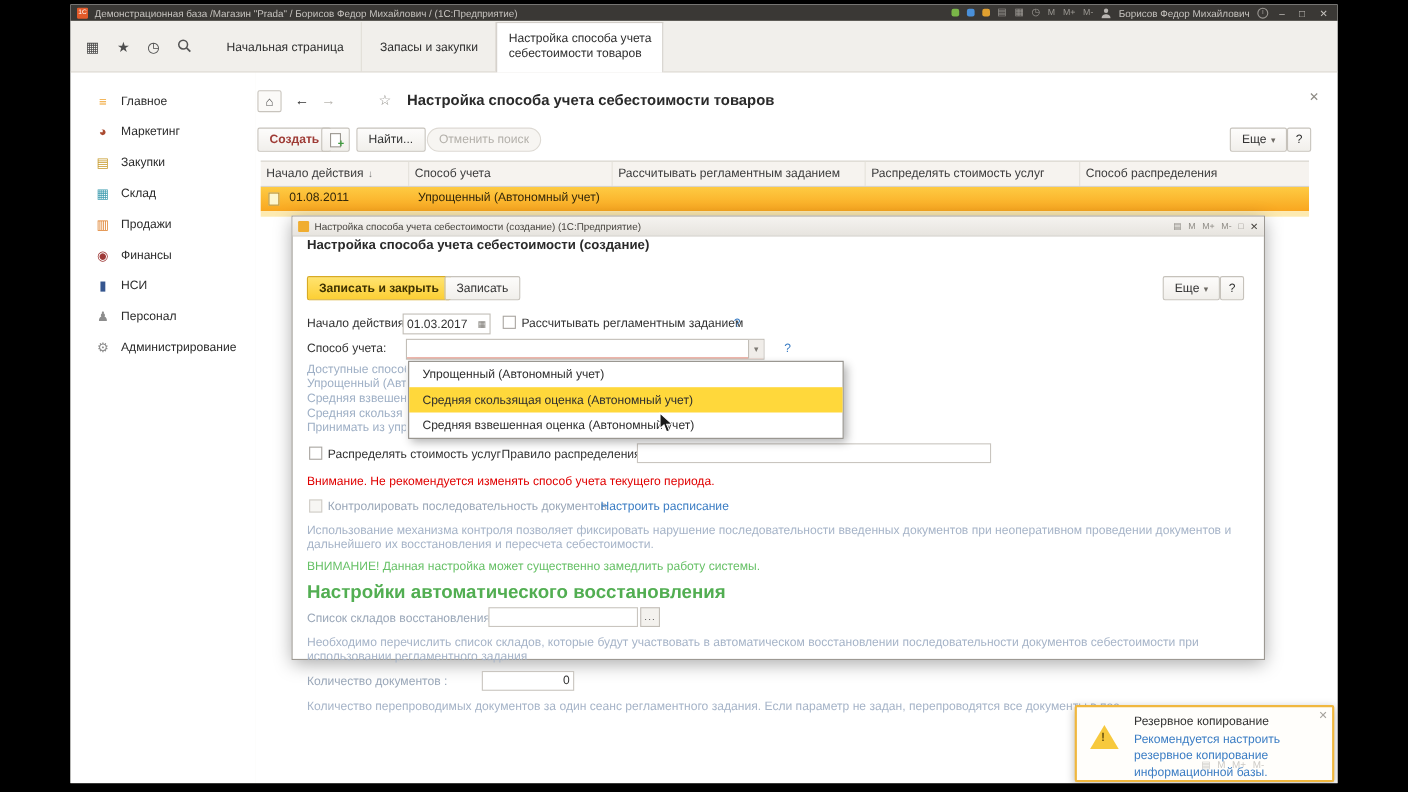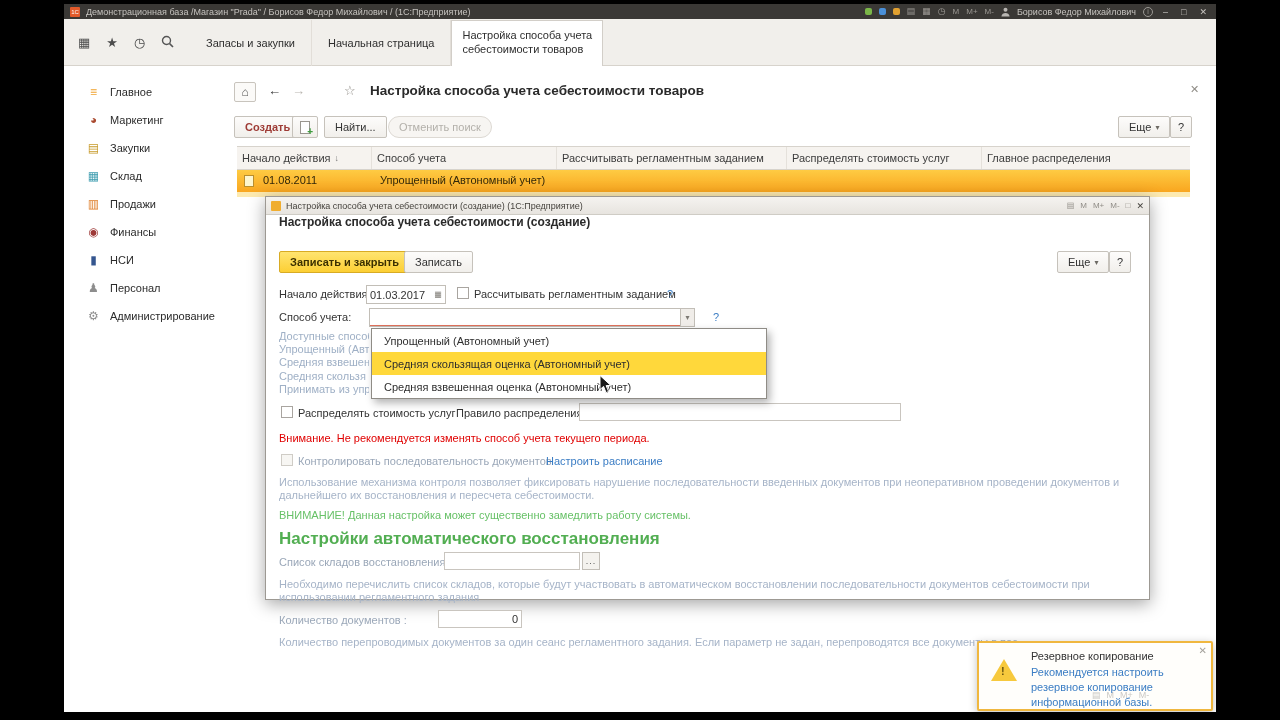--- a/index.html
+++ b/index.html
@@ -135,22 +135,22 @@
       <span class="q">★</span>
       <span class="q">◷</span>
       <span class="q">
         <svg width="13" height="13" viewBox="0 0 13 13">
             <circle cx="5.5" cy="5.5" r="4" fill="none" stroke="#555" stroke-width="1.4"></circle>
             <line x1="8.6" y1="8.6" x2="12" y2="12" stroke="#555" stroke-width="1.6"></line>
           </svg>
       </span>
     </div>
     <div class="tabs">
+      <div class="tab">Начальная страница</div>
       <div class="tab">Запасы и закупки</div>
-      <div class="tab">Начальная страница</div>
       <div class="tab active">Настройка способа учета себестоимости товаров</div>
     </div>
   </div>
 
   <div class="sidebar">
     <div class="side-item">
       <span class="side-ico" style="color:#f0a32f">≡</span>
       <span class="side-lbl">Главное</span>
     </div>
     <div class="side-item">
@@ -210,21 +210,21 @@
     <div class="btn" style="left:938px; top:50px; width:22px; padding:0;">?</div>
 
     <div class="thead">
       <div class="th" style="width:135px;">
         <span>Начало действия</span>
         <span class="sort">↓</span>
       </div>
       <div class="th" style="width:185px;">Способ учета</div>
       <div class="th" style="width:230px;">Рассчитывать регламентным заданием</div>
       <div class="th" style="width:195px;">Распределять стоимость услуг</div>
-      <div class="th" style="flex:1; border-right:none;">Главное распределения</div>
+      <div class="th" style="flex:1; border-right:none;">Способ распределения</div>
     </div>
     <div class="trow">
       <span class="row-ico"></span>
       <span class="cell" style="left:26px;">01.08.2011</span>
       <span class="cell" style="left:143px;">Упрощенный (Автономный учет)</span>
     </div>
     <div class="strip"></div>
   </div>
 
   <div class="dialog">

